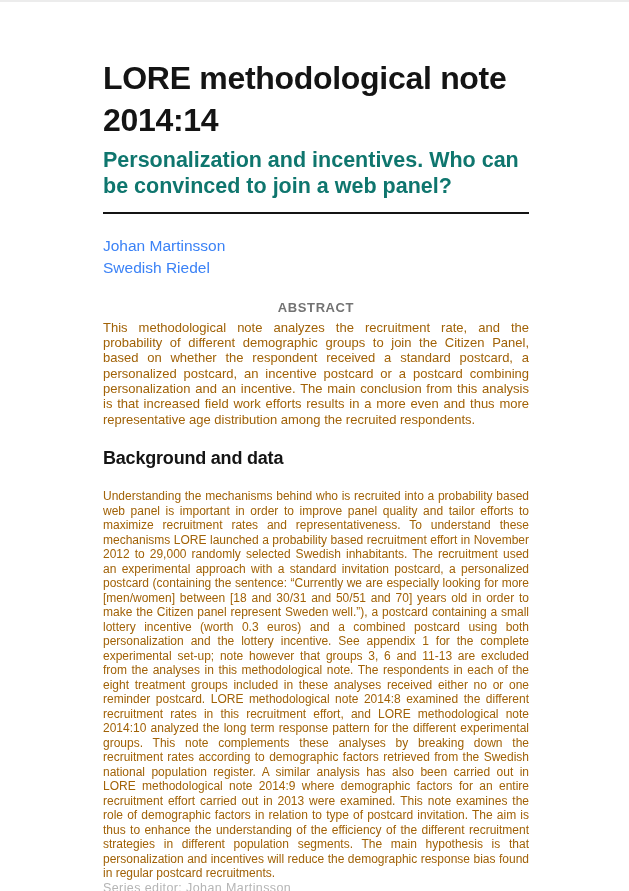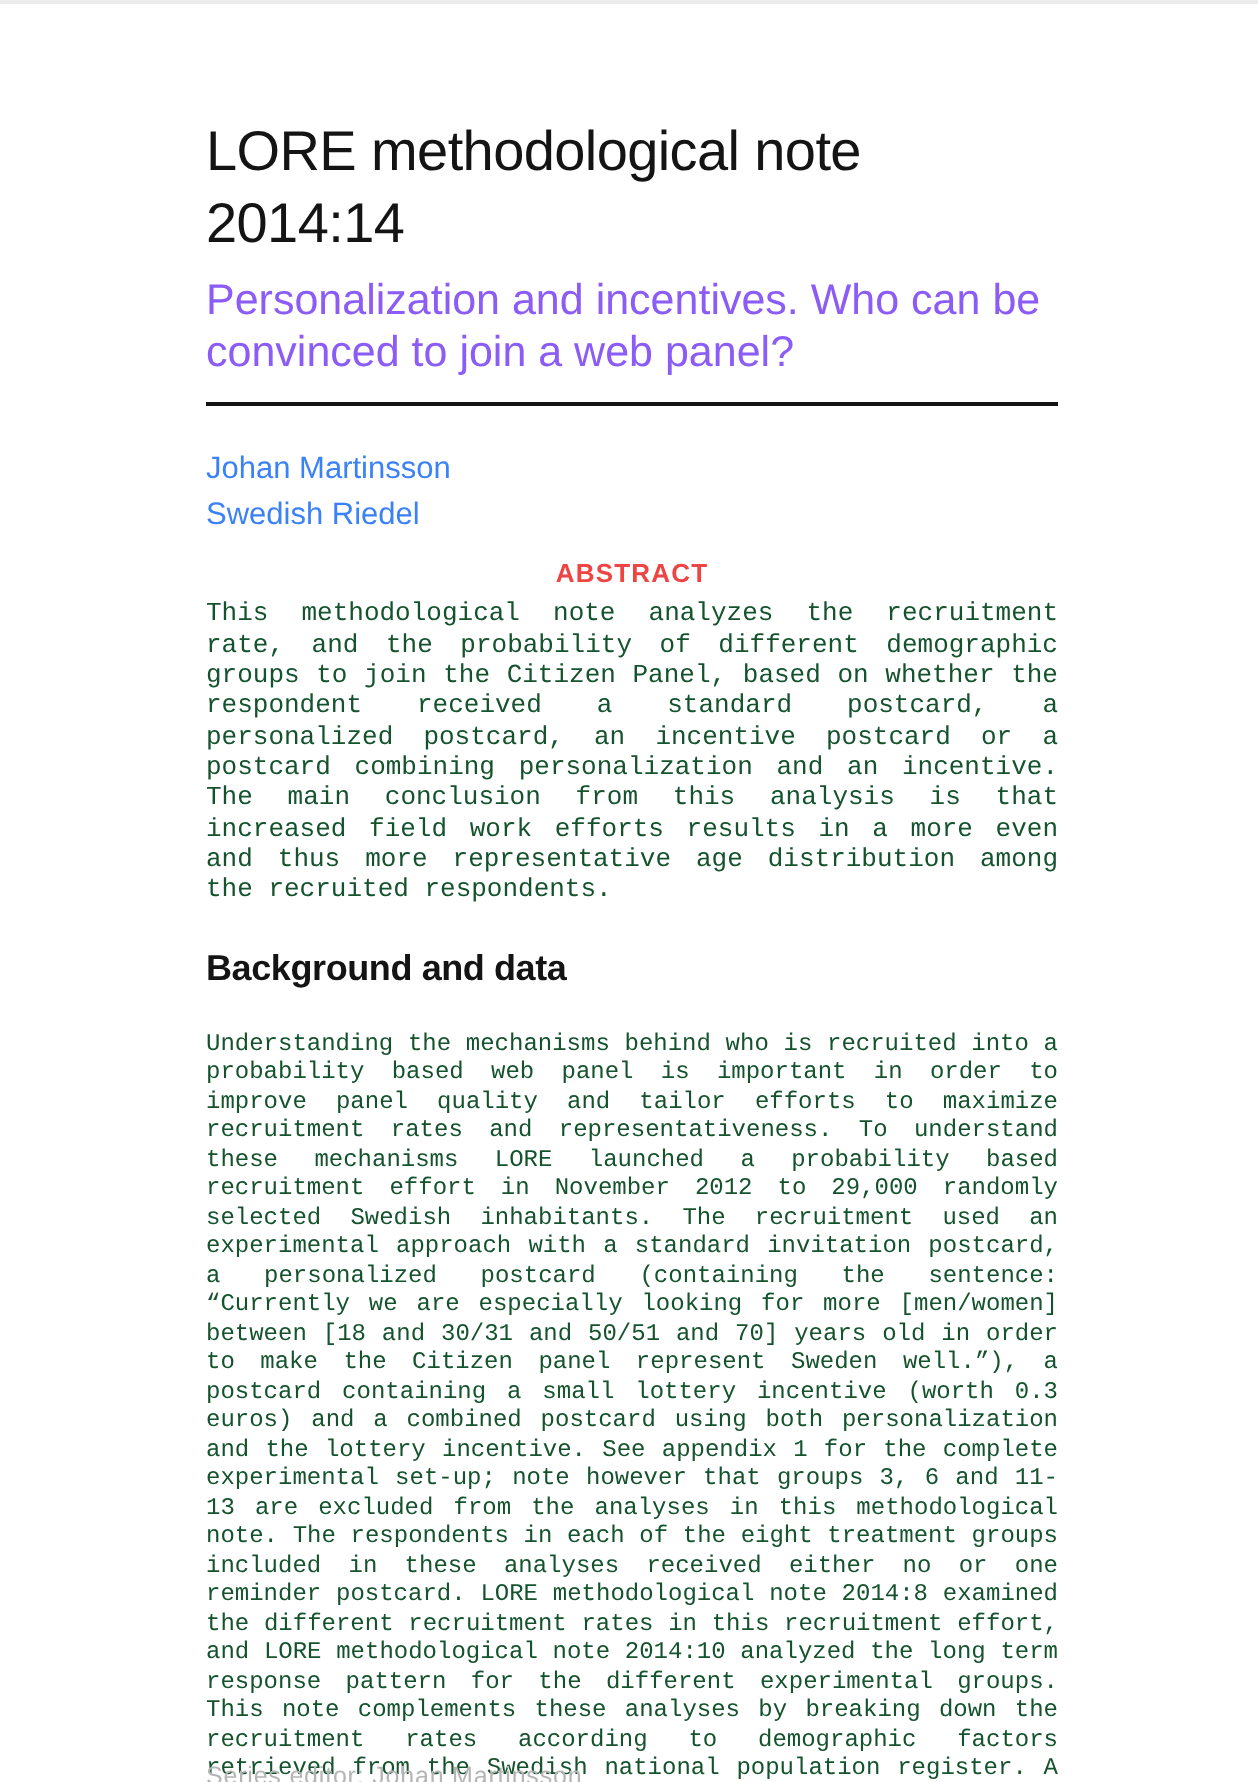--- a/index.html
+++ b/index.html
@@ -21,56 +21,56 @@
     background: #ececec;
   }
   .content {
     position: absolute;
     left: 103px;
     top: 0;
     width: 426px;
   }
   .title {
     margin: 58px 0 0 0;
-    font-size: 28px;
-    font-weight: normal;
+    font-size: 32px;
+    font-weight: bold;
     line-height: 1.3;
     letter-spacing: -0.3px;
     color: #141414;
   }
   .subtitle {
     margin: 7px 0 0 0;
     font-size: 21.5px;
-    font-weight: normal;
+    font-weight: bold;
     line-height: 1.2;
-    color: #8b5cf6;
+    color: #0f766e;
   }
   .rule {
     margin-top: 12px;
     height: 0;
     border-top: 2.5px solid #141414;
   }
   .authors {
     margin-top: 21px;
     font-size: 15.5px;
     line-height: 1.45;
     color: #3b82f6;
   }
   .abstract-heading {
-    margin-top: 10px;
+    margin-top: 20px;
     text-align: center;
     font-size: 13px;
     font-weight: bold;
     letter-spacing: 0.6px;
-    color: #ef4444;
+    color: #737373;
   }
   .serif-par {
-    font-family: Liberation Mono, monospace;
+    font-family: Liberation Sans, sans-serif;
     text-align: justify;
-    color: #14532d;
+    color: #a16207;
   }
   .abstract-text {
     margin-top: 5px;
     font-size: 13px;
     line-height: 1.18;
   }
   .section-heading {
     margin: 21px 0 16px 0;
     font-size: 18px;
     font-weight: bold;

